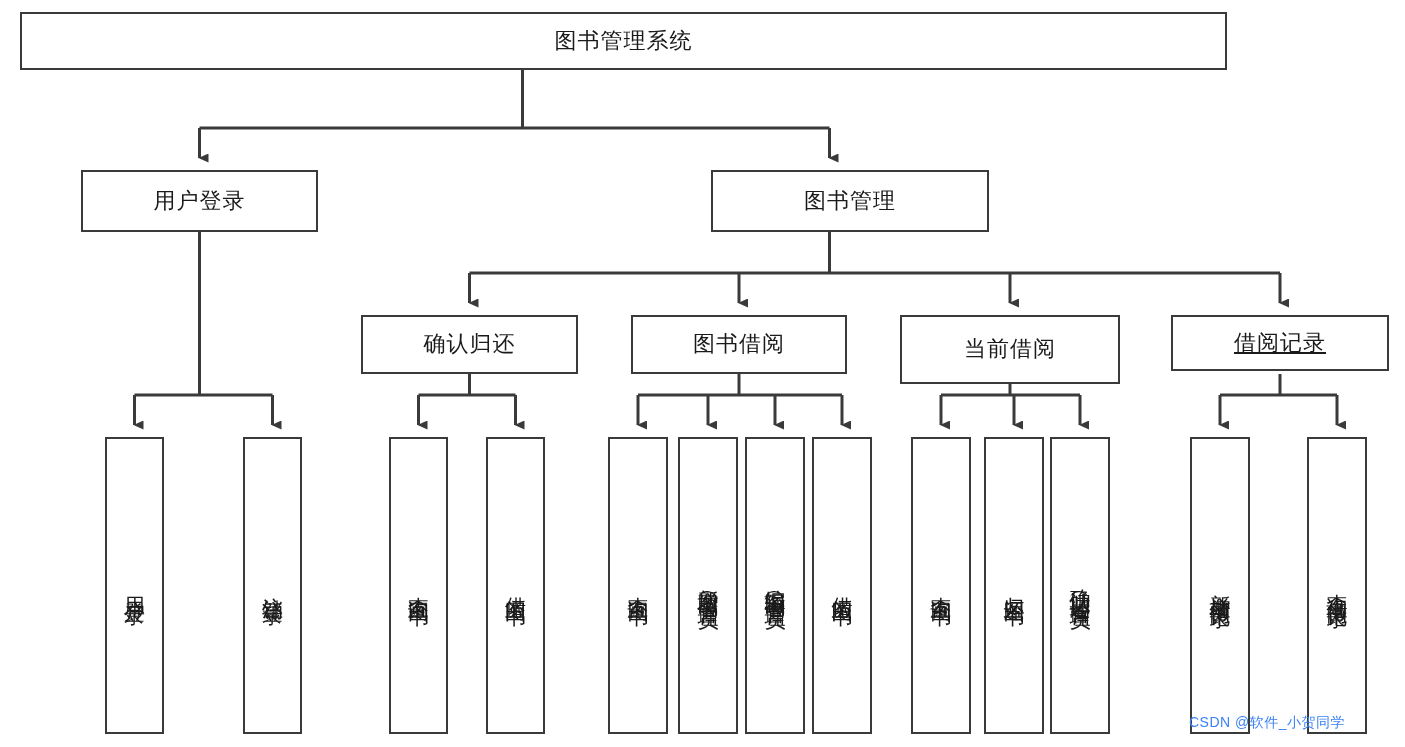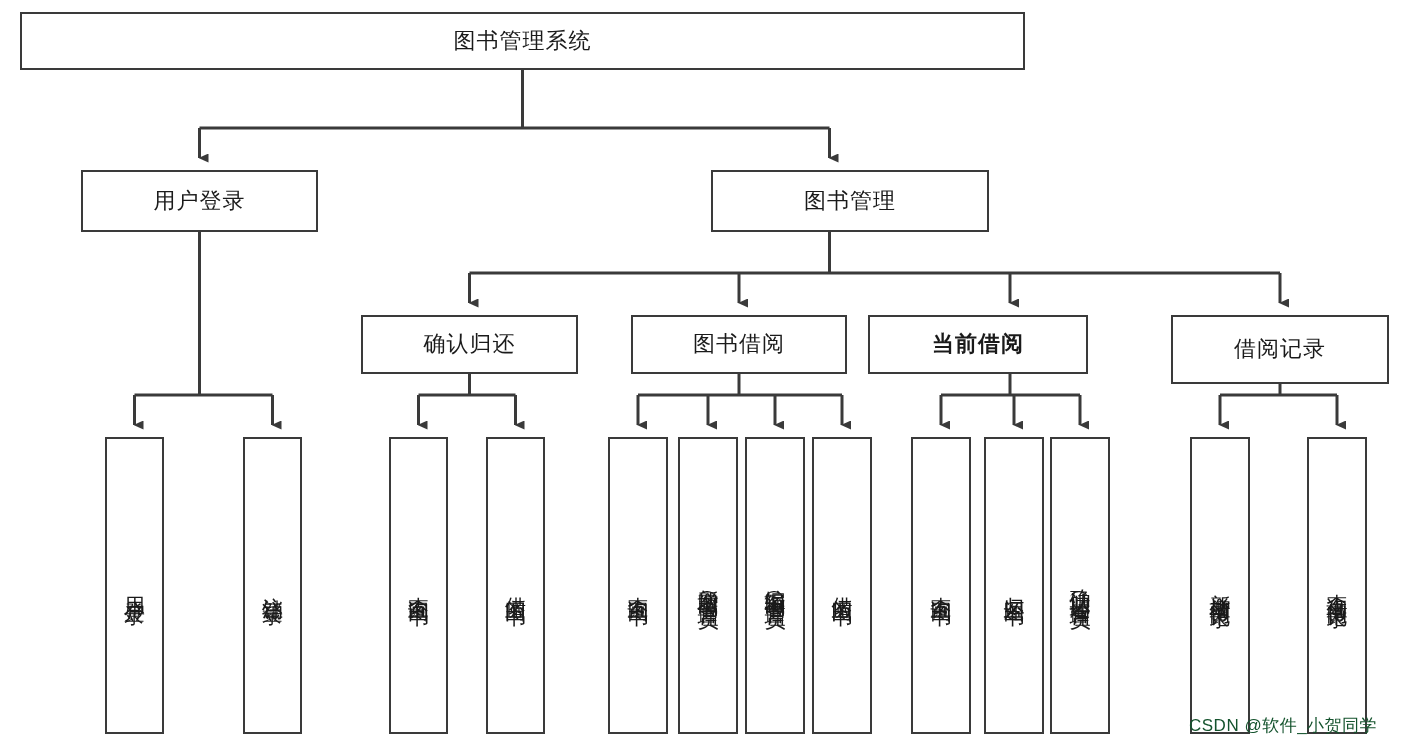--- a/index.html
+++ b/index.html
@@ -54,22 +54,22 @@
     justify-content: center;
     white-space: nowrap;
   }
   .node-label {
     display: block;
   }
   .watermark {
     position: absolute;
     left: 1189px;
     top: 714px;
-    font-size: 17px;
-    color: #14532d;
+    font-size: 14px;
+    color: #3b82f6;
     letter-spacing: 0.5px;
     z-index: 5;
     white-space: nowrap;
     user-select: none;
   }
 </style>
 </head>
 <body>
 
 <div id="canvas">
@@ -111,39 +111,39 @@
         <line x1="1014" y1="395" x2="1014" y2="425" marker-end="url(#arrowhead)"></line>
         <line x1="1080" y1="395" x2="1080" y2="425" marker-end="url(#arrowhead)"></line>
         <line x1="1280" y1="374" x2="1280" y2="395"></line>
         <line x1="1220" y1="395" x2="1337" y2="395"></line>
         <line x1="1220" y1="395" x2="1220" y2="425" marker-end="url(#arrowhead)"></line>
         <line x1="1337" y1="395" x2="1337" y2="425" marker-end="url(#arrowhead)"></line>
       </g>
   </svg>
 
   <div id="node-layer">
-      <div class="node horiz" style="left: 20px; top: 12px; width: 1005px; height: 58px;">
+      <div class="node horiz" style="left: 20px; top: 12px; width: 1207px; height: 58px;">
         <span class="node-label">图书管理系统</span>
       </div>
       <div class="node horiz" style="left: 81px; top: 170px; width: 237px; height: 62px;">
         <span class="node-label">用户登录</span>
       </div>
       <div class="node horiz" style="left: 711px; top: 170px; width: 278px; height: 62px;">
         <span class="node-label">图书管理</span>
       </div>
       <div class="node horiz" style="left: 361px; top: 315px; width: 217px; height: 59px;">
         <span class="node-label">确认归还</span>
       </div>
       <div class="node horiz" style="left: 631px; top: 315px; width: 216px; height: 59px;">
         <span class="node-label">图书借阅</span>
       </div>
-      <div class="node horiz" style="left: 868px; top: 315px; width: 220px; height: 59px; font-weight: bold;">
+      <div class="node horiz" style="left: 900px; top: 315px; width: 220px; height: 69px;">
         <span class="node-label">当前借阅</span>
       </div>
-      <div class="node horiz" style="left: 1171px; top: 315px; width: 218px; height: 69px;">
+      <div class="node horiz" style="left: 1171px; top: 315px; width: 218px; height: 56px; text-decoration: underline;">
         <span class="node-label">借阅记录</span>
       </div>
       <div class="node vert" style="left: 105px; top: 437px; width: 59px; height: 297px;">
         <span class="node-label">用户登录</span>
       </div>
       <div class="node vert" style="left: 243px; top: 437px; width: 59px; height: 297px;">
         <span class="node-label">注销登录</span>
       </div>
       <div class="node vert" style="left: 389px; top: 437px; width: 59px; height: 297px;">
         <span class="node-label">查询图书</span>

